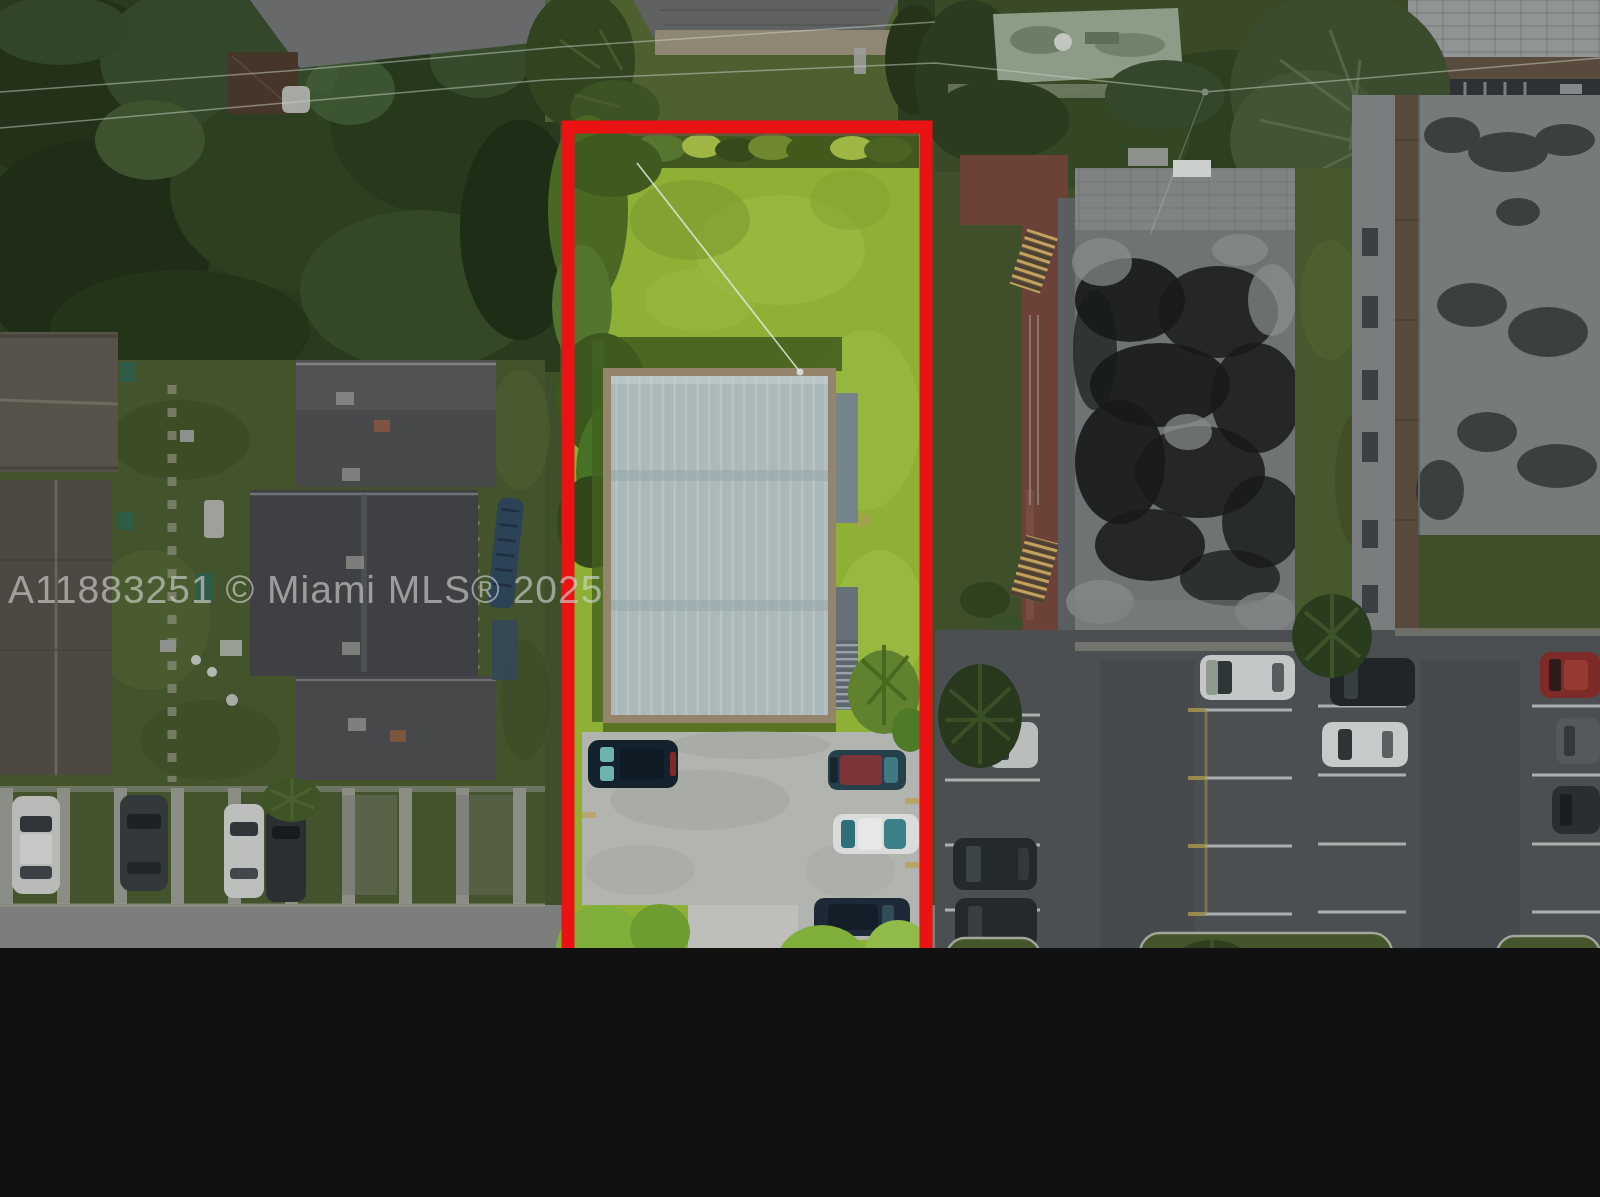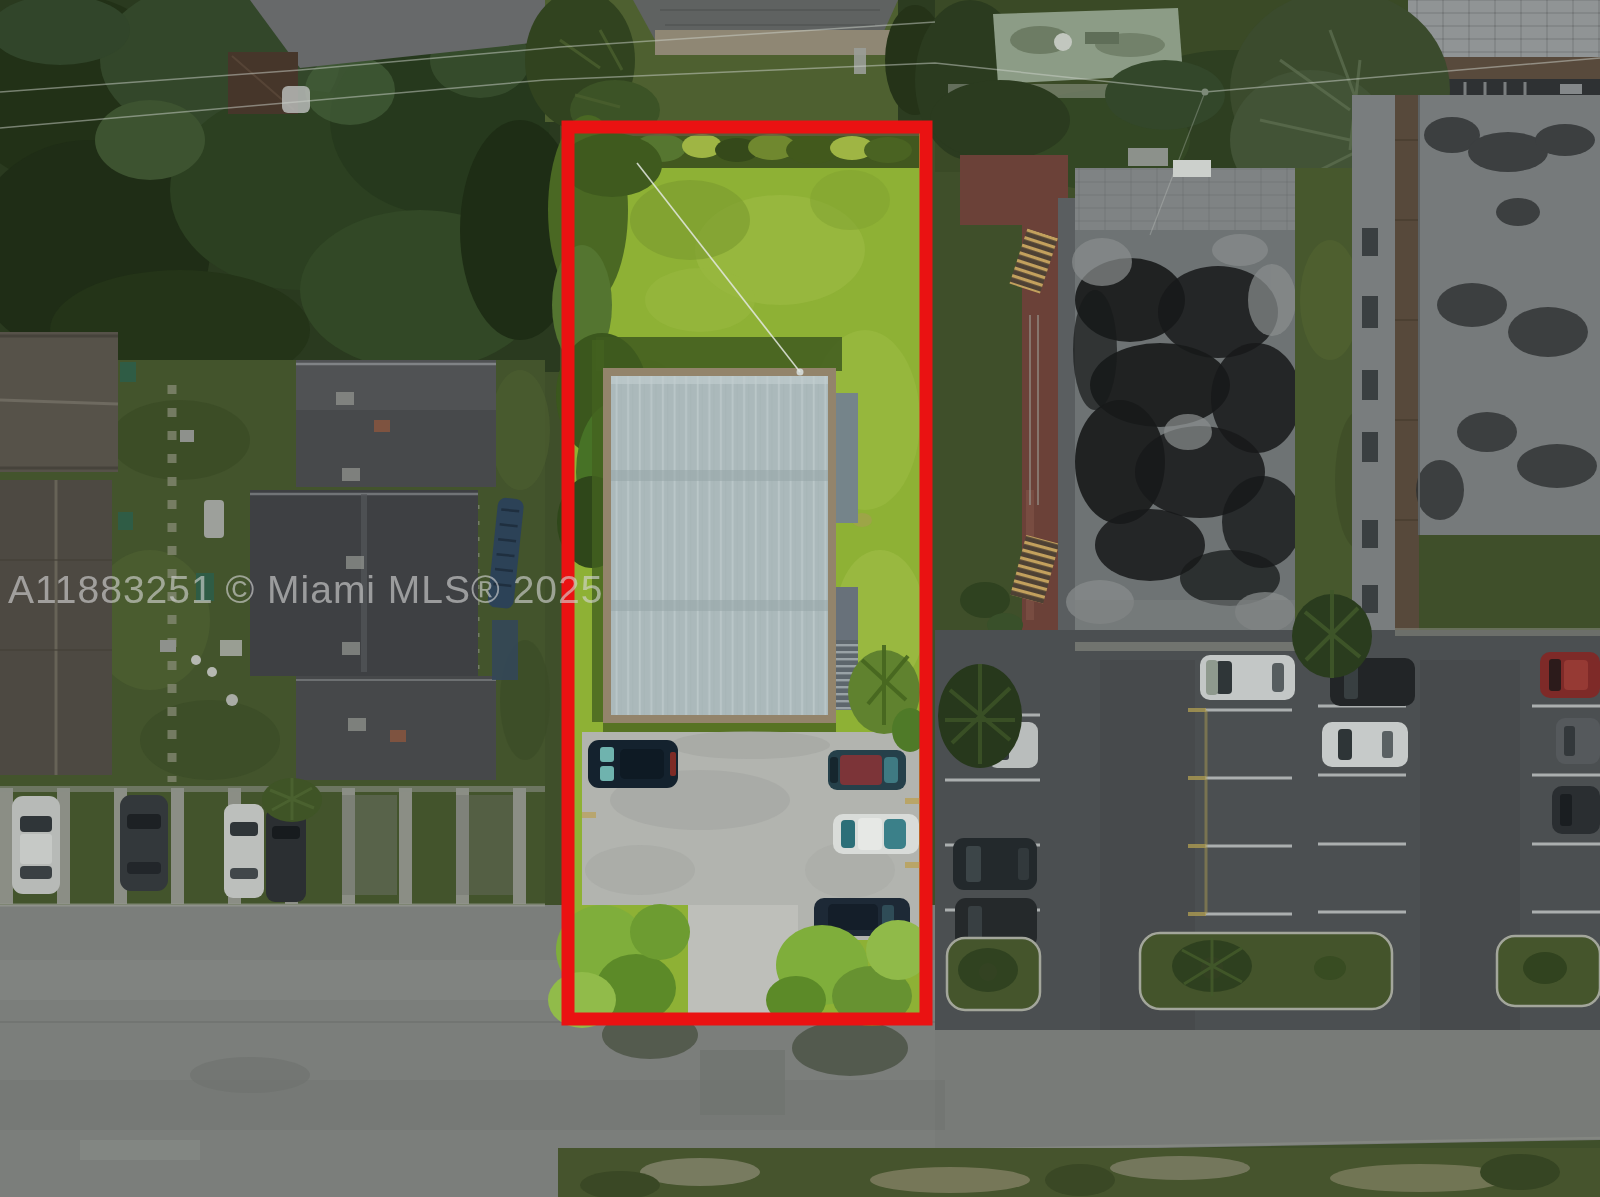--- a/index.html
+++ b/index.html
@@ -1,16 +1,16 @@
 <!DOCTYPE html>
 <html><head>
 <meta charset="utf-8">
 <style>
   html,body{margin:0;padding:0;background:#111;}
-  .stage{position:relative;width:1600px;height:1197px;overflow:hidden;background:#e5e5e5;}
+  .stage{position:relative;width:1600px;height:948px;overflow:hidden;background:#e5e5e5;}
   svg{display:block;}
   text{font-family:"Liberation Sans", sans-serif;}
 </style>
 </head>
 <body>
 
 <div class="stage">
 <svg width="1600" height="1197" viewBox="0 0 1600 1197">
   <defs>
     <pattern id="pSeams" patternUnits="userSpaceOnUse" width="11.6" height="14">

